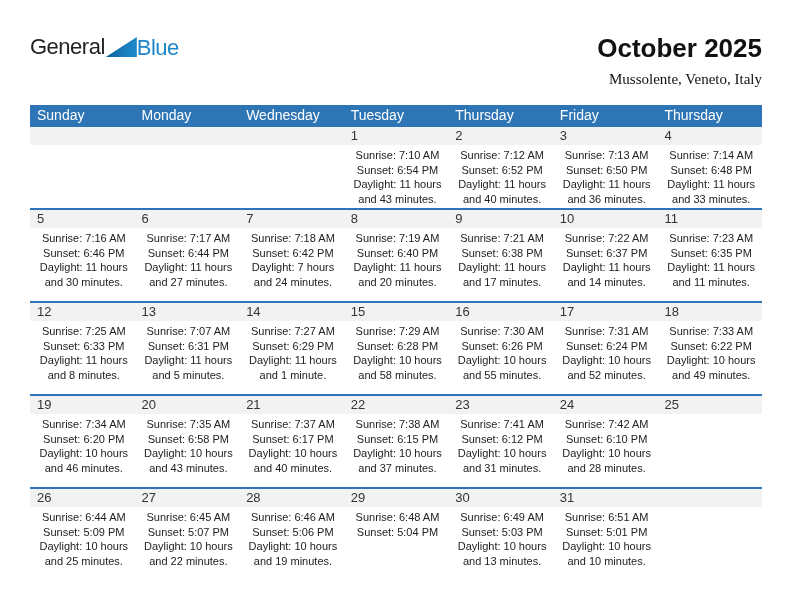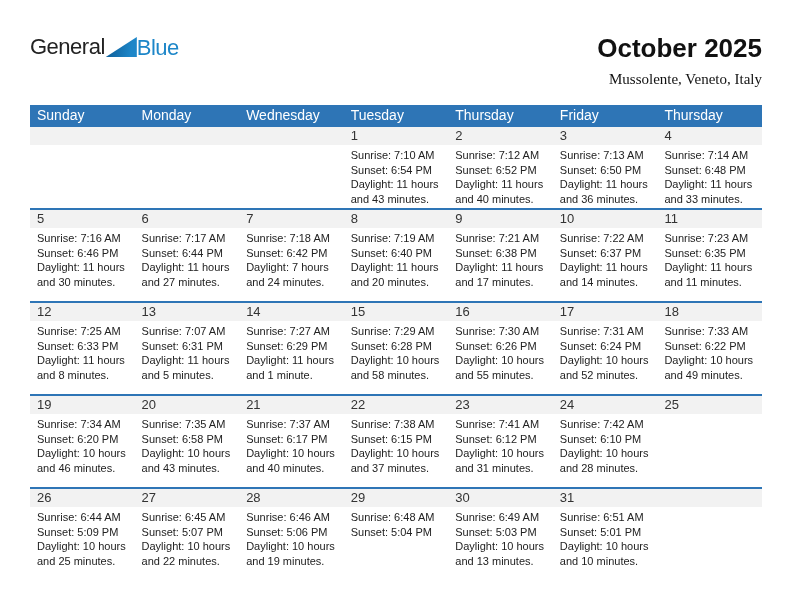--- a/index.html
+++ b/index.html
@@ -50,21 +50,21 @@
   .week-row { border-top: 2px solid #2e75b6; height: 93px; }
   .week-row:first-of-type { height: 83px; }
   .num-band {
     display: grid; grid-template-columns: repeat(7, 1fr);
     background: #f2f2f2; height: 18px;
   }
   .num-cell {
     font-size: 13px; color: #333333; padding-left: 7px;
     display: flex; align-items: center; line-height: 18px;
   }
-  .details-grid { display: grid; grid-template-columns: repeat(7, 1fr); }
+  .details-grid { display: grid; grid-template-columns: repeat(7, 1fr); text-align: center; }
   .detail-cell {
     padding: 3px 4px 0 7px; font-size: 11px; color: #222222; line-height: 14.5px;
   }
   .detail-line { display: block; }
 </style>
 </head>
 <body>
 
 <div class="logo">
   <div class="logo-top">

